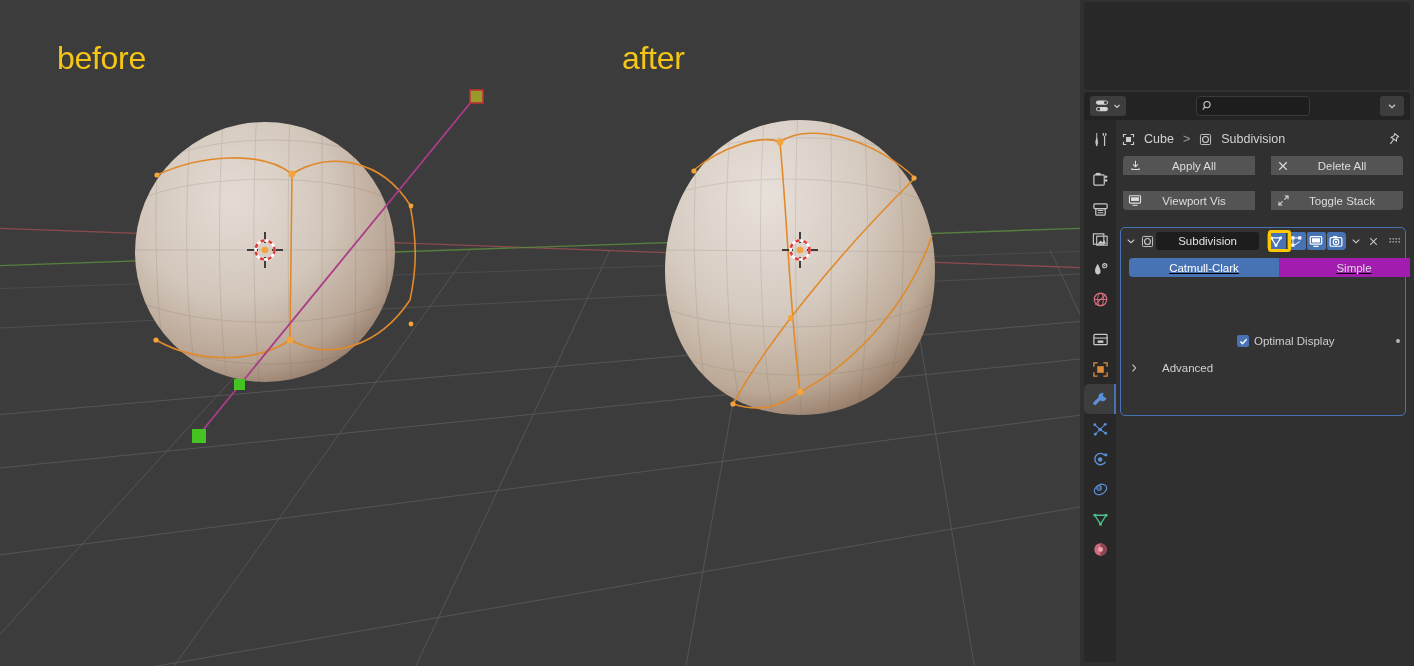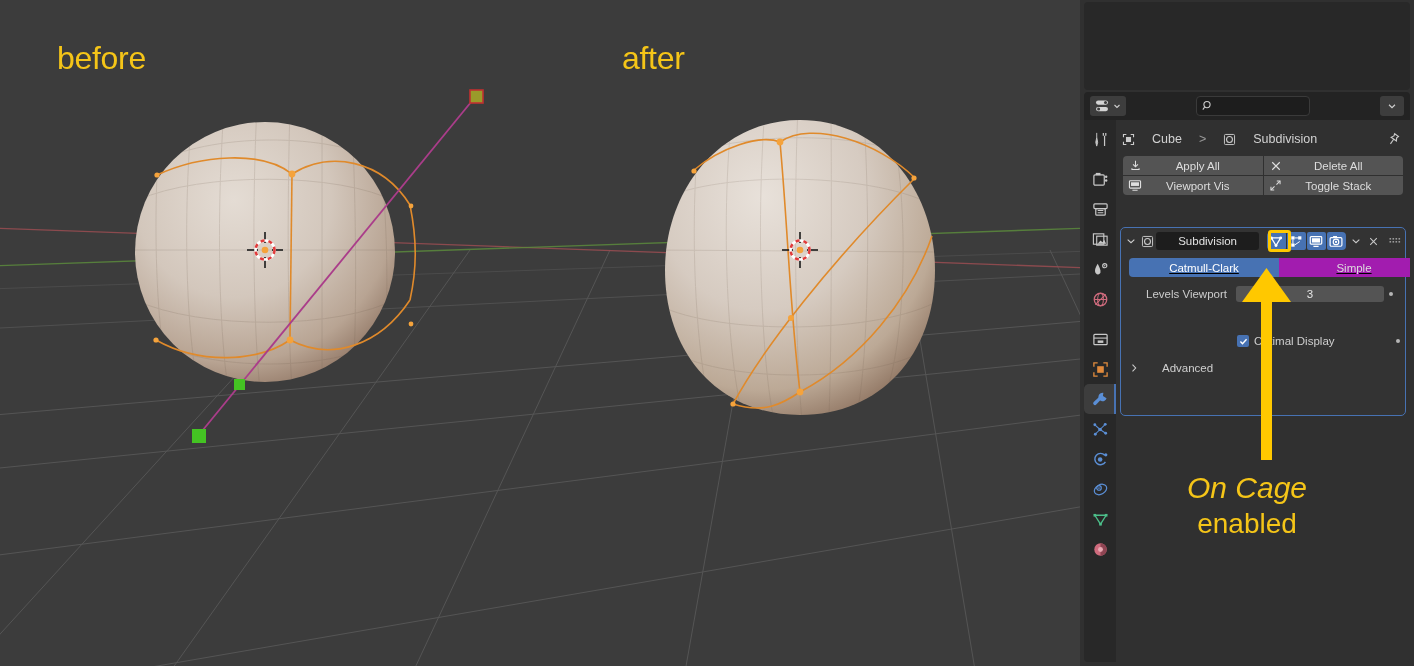--- a/index.html
+++ b/index.html
@@ -89,29 +89,29 @@
 
   
   #props-main {
     position: absolute; left: 32px; top: 28px; width: 294px; height: 542px;
     background: #303030;
   }
 
   
   #breadcrumb {
     position: absolute; left: 0; top: 8px; width: 294px; height: 22px;
-    display: flex; align-items: center; padding-left: 6px; gap: 17px;
+    display: flex; align-items: center; padding-left: 6px; gap: 9px;
   }
   .crumb-text { color: #d2d2d2; font-size: 12.5px; font-family: "Liberation Sans", sans-serif; }
   #pin-icon { position: absolute; right: 9px; top: 4px; }
 
   
   .opgrid {
     position: absolute; left: 7px; top: 36px; width: 280px;
-    display: grid; grid-template-columns: 1fr 1fr; gap: 1px;
+    display: grid; grid-template-columns: 1fr 1fr; gap: 16px;
   }
   .opbtn {
     height: 19px; background: #545454;
     display: flex; align-items: center;
     color: #dddddd; font-size: 11.5px; font-family: "Liberation Sans", sans-serif;
     position: relative;
   }
   .opbtn .opico { width: 24px; display:flex; align-items:center; justify-content:center; }
   .opbtn .oplbl { flex: 1; text-align: center; padding-right: 14px; }
   .opgrid .opbtn:nth-child(1) { border-top-left-radius: 4px; }
@@ -659,27 +659,20 @@
                 </g>
               </svg>
             </span>
           </div>
 
           <div class="mode-row">
             <div class="mode-btn sel">Catmull-Clark</div>
             <div class="mode-btn unsel">Simple</div>
           </div>
 
-          <div class="fld-row" style="top:57px;">
-            <span class="fld-lbl">Levels Viewport</span>
-            <span class="fld-val">3</span>
-            <span class="anim-dot">
-                <i></i>
-              </span>
-          </div>
 
           <div class="chk-row">
             <span class="chk-spacer"></span>
             <span class="chkbox">
               <svg width="9" height="9" viewBox="0 0 10 10">
                 <path d="M1.6 5 L3.9 7.4 L8.4 2.5" fill="none" stroke="#ffffff" stroke-width="1.6"></path>
               </svg>
             </span>
             <span class="chk-lbl">Optimal Display</span>
             <span class="anim-dot">
@@ -692,26 +685,14 @@
               <path d="M4.2 2 L8 6 L4.2 10" fill="none" stroke="#cfcfcf" stroke-width="1.3"></path>
             </svg>
             <span class="adv-lbl">Advanced</span>
           </div>
 
         </div>
       </div>
     </div>
   </div>
 
-  <div id="callout">
-    <svg width="334" height="666" viewBox="0 0 334 666">
-      <g fill="#ffc800">
-        <rect x="181" y="295" width="11" height="165"></rect>
-        <path d="M186.5 268 L211 302 L162 302 Z"></path>
-      </g>
-    </svg>
-    <div id="callout-text">
-      <span id="ct-line1">On Cage</span>
-      <span id="ct-line2">enabled</span>
-    </div>
-  </div>
 
 </div>
 
 </body></html>

